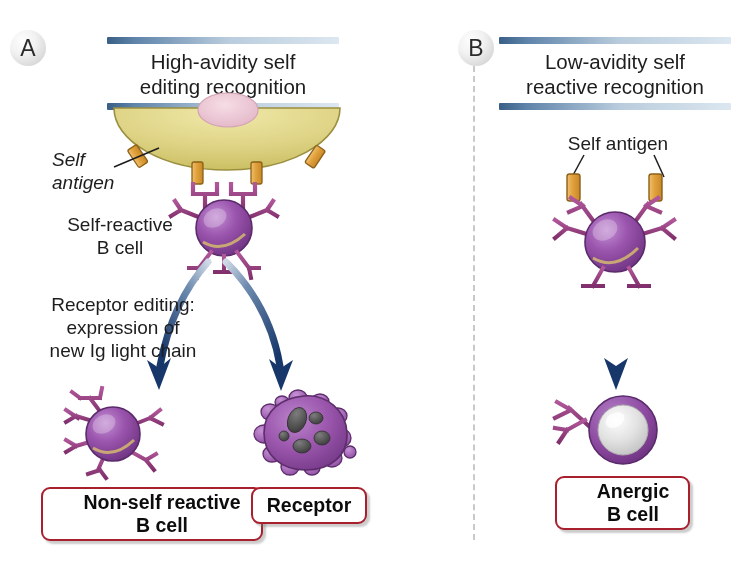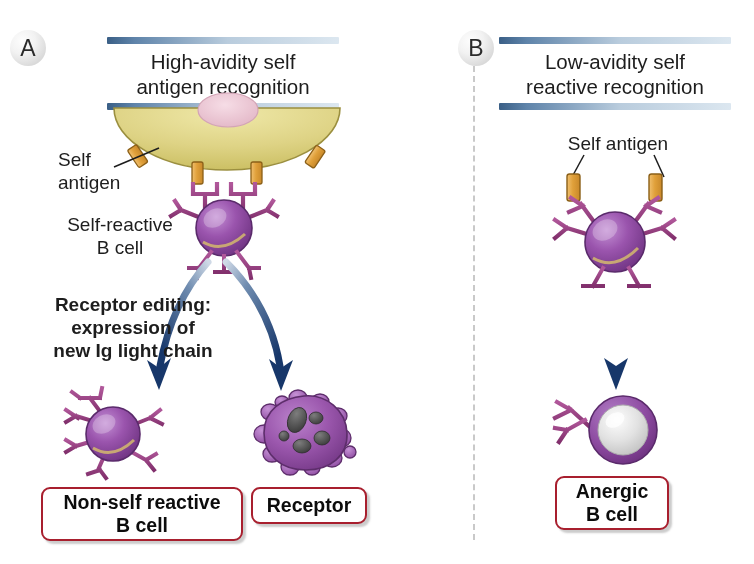--- a/index.html
+++ b/index.html
@@ -87,21 +87,21 @@
 
 <div id="figure">
 
   <div class="abs panel-badge" style="left:10px;top:30px;">
     <span>A</span>
   </div>
 
   <div class="abs title-block" style="left:107px;top:37px;width:232px;">
     <div class="rule"></div>
     <div class="title-text">High-avidity self
-antigen recognition</div>
+editing recognition</div>
     <div class="rule bottom"></div>
   </div>
 
   <svg class="abs" style="left:112px;top:108px;" width="230" height="72">
     <defs>
       <radialGradient id="apcGrad" cx="50%" cy="10%" r="95%">
         <stop offset="0%" stop-color="#efe8a8"></stop>
         <stop offset="55%" stop-color="#ded385"></stop>
         <stop offset="100%" stop-color="#c9bd5f"></stop>
       </radialGradient>
@@ -121,21 +121,21 @@
     <ellipse cx="116" cy="2" rx="30" ry="17" fill="url(#apcNuc)" stroke="#d3a4b6" stroke-width="1.2"></ellipse>
 
     <g>
       <rect x="20" y="38" width="11" height="21" rx="2" fill="url(#agGrad)" stroke="#8c6018" stroke-width="1.3" transform="rotate(-34 25 48)"></rect>
       <rect x="80" y="54" width="11" height="22" rx="2" fill="url(#agGrad)" stroke="#8c6018" stroke-width="1.3"></rect>
       <rect x="139" y="54" width="11" height="22" rx="2" fill="url(#agGrad)" stroke="#8c6018" stroke-width="1.3"></rect>
       <rect x="198" y="38" width="11" height="21" rx="2" fill="url(#agGrad)" stroke="#8c6018" stroke-width="1.3" transform="rotate(34 203 48)"></rect>
     </g>
   </svg>
 
-  <div class="abs label left" style="left:58px;top:148px;width:90px;">Self
+  <div class="abs label left" style="left:52px;top:148px;width:90px;font-style:italic;">Self
 antigen</div>
   <svg class="abs" style="left:114px;top:146px;" width="50" height="26">
     <line x1="0" y1="21" x2="45" y2="2" stroke="#1d1d1d" stroke-width="1.5"></line>
   </svg>
 
   <div class="abs label left" style="left:50px;top:213px;width:140px;text-align:center;">Self-reactive
 B cell</div>
 
   <svg class="abs" style="left:165px;top:168px;" width="120" height="110">
     <defs>
@@ -182,21 +182,21 @@
       </linearGradient>
     </defs>
 
     <path d="M88,4 Q52,44 40,108" stroke="url(#arrL)" stroke-width="7" fill="none" stroke-linecap="round"></path>
     <path d="M39,132 L27,102 L39,110 L51,100 Z" fill="#17376a"></path>
 
     <path d="M106,4 Q150,48 160,108" stroke="url(#arrR)" stroke-width="7" fill="none" stroke-linecap="round"></path>
     <path d="M161,133 L149,101 L161,110 L173,102 Z" fill="#17376a"></path>
   </svg>
 
-  <div class="abs label center" style="left:40px;top:293px;width:186px;font-weight:bold;">Receptor editing:
+  <div class="abs label center" style="left:30px;top:293px;width:186px;">Receptor editing:
 expression of
 new Ig light chain</div>
 
   <svg class="abs" style="left:58px;top:378px;" width="125" height="108">
     <g stroke="url(#recGrad)" stroke-width="4" fill="none" stroke-linecap="square">
       <path d="M44,36 L32,20 M22,20 L42,20 M22,20 L14,14 M42,20 L44,10"></path>
       <path d="M38,44 L18,38 M8,32 L20,40 M8,44 L18,38"></path>
       <path d="M38,62 L18,68 M8,62 L18,68 M8,74 L18,68"></path>
       <path d="M48,74 L40,92 M30,96 L42,92 M48,100 L42,92"></path>
       <path d="M70,72 L88,82 M98,76 L88,82 M96,92 L88,82"></path>
@@ -243,21 +243,21 @@
 
     <g fill="url(#nucGrad)" stroke="#2e2e2e" stroke-width="0.8">
       <ellipse cx="45" cy="32" rx="9" ry="13" transform="rotate(22 45 32)"></ellipse>
       <ellipse cx="64" cy="30" rx="7" ry="6"></ellipse>
       <ellipse cx="70" cy="50" rx="8" ry="7"></ellipse>
       <ellipse cx="50" cy="58" rx="9" ry="7"></ellipse>
       <ellipse cx="32" cy="48" rx="5" ry="5"></ellipse>
     </g>
   </svg>
 
-  <div class="abs outcome-box" style="left:41px;top:487px;width:198px;height:50px;">
+  <div class="abs outcome-box" style="left:41px;top:487px;width:198px;height:50px;padding-left:20px;">
     <span class="outcome-text">Non-self reactive
 B cell</span>
   </div>
 
   <div class="abs outcome-box" style="left:251px;top:487px;width:112px;height:33px;">
     <span class="outcome-text">Receptor</span>
   </div>
 
   <div class="abs divider" style="left:473px;top:56px;height:484px;"></div>
 
@@ -334,18 +334,18 @@
       <path d="M46,42 L24,22 M12,16 L26,24 M10,32 L26,24"></path>
       <path d="M40,34 L22,44 M10,42 L22,44 M14,56 L22,44"></path>
     </g>
 
     <circle cx="78" cy="44" r="34" fill="url(#anergicRim)" stroke="#5a2a6b" stroke-width="1.6"></circle>
 
     <circle cx="78" cy="44" r="25" fill="url(#anergicInner)" stroke="#aeaeae" stroke-width="1"></circle>
     <ellipse cx="70" cy="34" rx="10" ry="7" fill="#ffffff" opacity="0.75" transform="rotate(-28 70 34)"></ellipse>
   </svg>
 
-  <div class="abs outcome-box" style="left:555px;top:476px;width:110px;height:50px;">
+  <div class="abs outcome-box" style="left:555px;top:476px;width:110px;height:50px;padding-left:21px;">
     <span class="outcome-text">Anergic
 B cell</span>
   </div>
 
 </div>
 
 </body></html>

